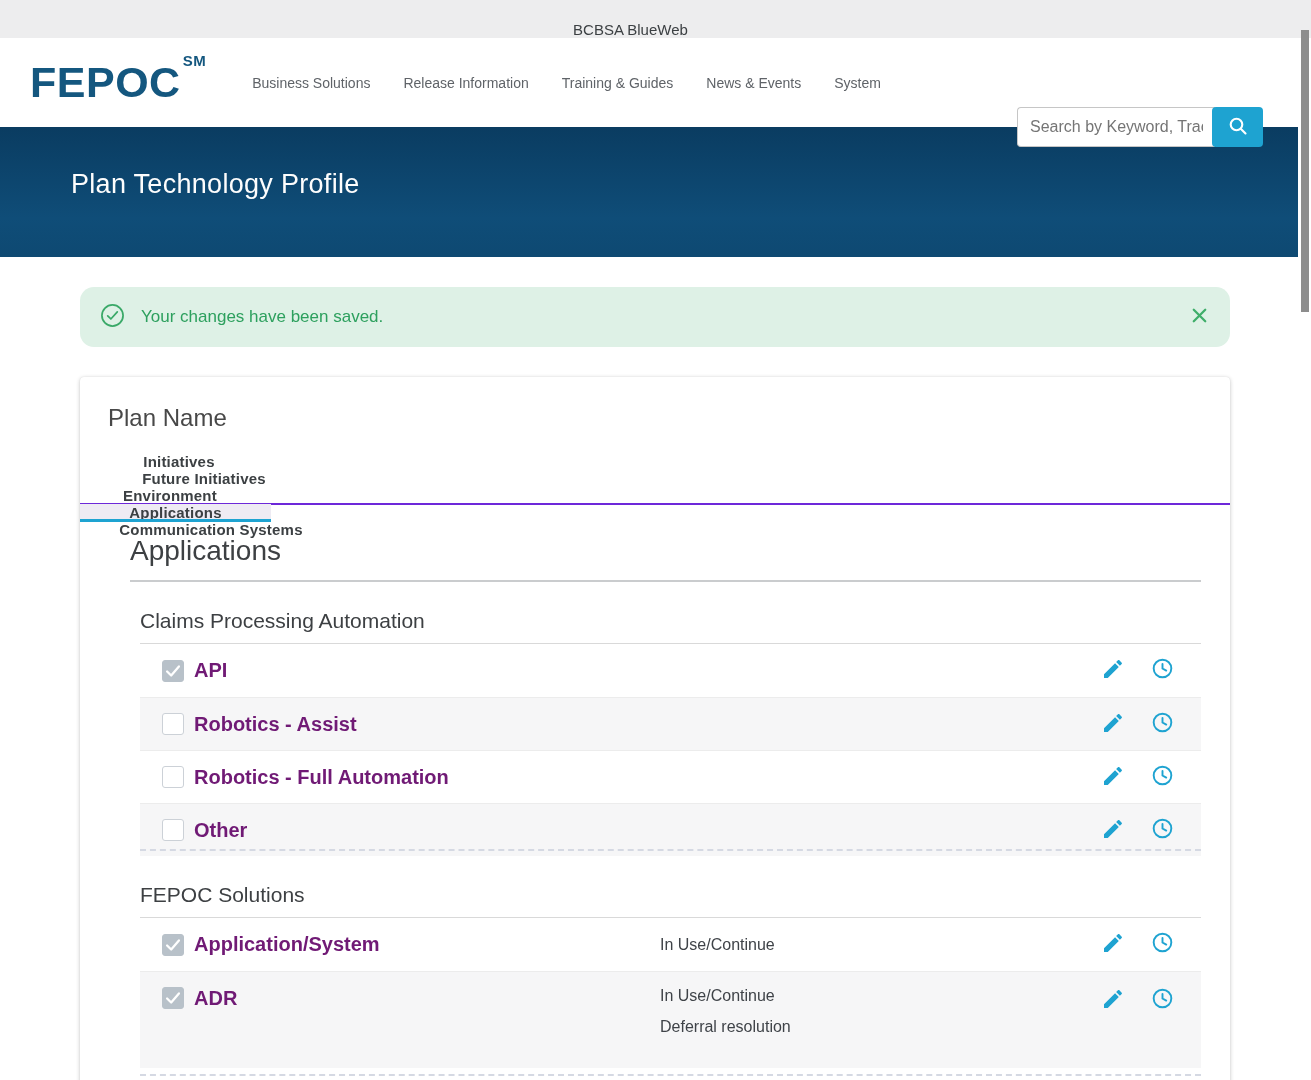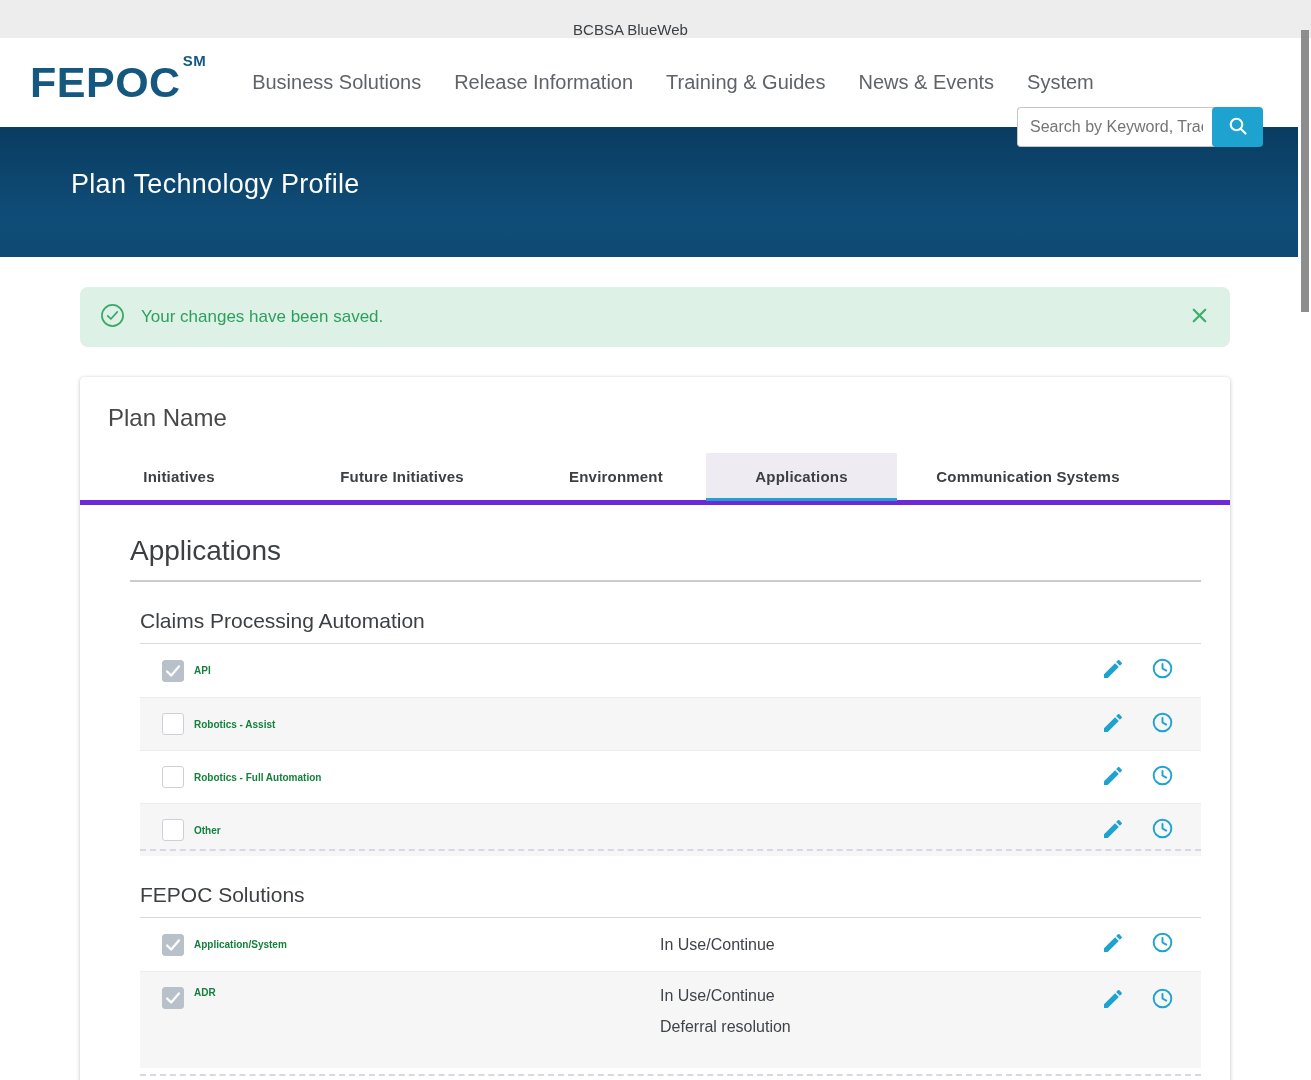--- a/index.html
+++ b/index.html
@@ -10,47 +10,47 @@
   
   .utility-bar { height:38px; background:#ededee; display:flex; justify-content:flex-end;
     align-items:center; gap:32px; padding-right:50px; font-size:15px; color:#3c4043;flex-direction:column; }
   .utility-item { display:flex; align-items:center; gap:8px; cursor:pointer; }
   .utility-bar svg { display:block; }
 
   
   .header { height:89px; background:#fff; display:flex; align-items:center; position:relative; }
   .logo { margin-left:30px; font-size:43px; font-weight:bold; color:#14577f; letter-spacing:.5px; cursor:pointer; }
   .logo sup { font-size:15px; position:relative; top:-16px; margin-left:2px; font-weight:bold;text-align:right; }
-  .main-nav { display:flex; gap:33px; margin-left:46px; font-size:20px; color:#5f6368; }
+  .main-nav { display:flex; gap:33px; margin-left:46px; font-size:14px; color:#5f6368; }
   .main-nav a { color:#5f6368; text-decoration:none; cursor:pointer; white-space:nowrap; }
   .search-wrap { position:absolute; left:1017px; top:69px; display:flex; }
   .search-wrap input { width:198px; height:40px; border:1px solid #c6c6c6; border-right:none;
     border-radius:4px 0 0 4px; padding:0 12px; font-size:16px; color:#424242;
     font-family:"Liberation Sans", sans-serif; outline:none; }
   .search-wrap input::placeholder { color:#757575; }
   .search-btn { width:51px; height:40px; background:#1ea3d1; border:none; border-radius:4px;
     margin-left:-3px; cursor:pointer; display:flex; align-items:center; justify-content:center; }
 
   
   .banner { height:130px; background:linear-gradient(180deg,#0a3c61 0%,#0f4d78 70%,#0e4972 100%);
     padding:42px 0 0 71px; }
   .banner h1 { color:#fdfdfd; font-size:27px; font-weight:400; letter-spacing:.3px; }
 
   
-  .alert { margin:30px 81px 0 80px; height:60px; background:#def1e6; border-radius:8px;
+  .alert { margin:30px 81px 0 80px; height:60px; background:#def1e6; border-radius:14px;
     display:flex; align-items:center; padding:0 16px 0 20px; }
   .alert-text { margin-left:16px; font-size:17px; color:#2da05e; }
   .alert-close { margin-left:auto; background:none; border:none; cursor:pointer; padding:4px; display:flex; }
 
   
   .card { margin:30px 81px 0 80px; width:1150px; background:#fff; border-radius:4px;
     box-shadow:0 1px 4px rgba(0,0,0,.22), 0 0 1px rgba(0,0,0,.12); padding-bottom:80px; }
   .card-title { padding:27px 0 0 28px; font-size:24px; font-weight:400; color:#484848; }
 
-  .tabs { display:flex; margin-top:21px; border-bottom:5px solid #6d28d9; height:52px; }
+  .tabs { display:flex; margin-top:21px; border-bottom:2px solid #6d28d9; height:52px;flex-direction:column; }
   .tab { display:flex; align-items:center; justify-content:center; font-size:15px; font-weight:bold;
     color:#3c4043; cursor:pointer; position:relative; letter-spacing:.2px; }
   .tab:nth-child(1){ width:198px; } .tab:nth-child(2){ width:248px; } .tab:nth-child(3){ width:180px; }
   .tab:nth-child(4){ width:191px; } .tab:nth-child(5){ width:262px; }
   .tab.active { background:#eeebf3; }
   .tab.active::after { content:""; position:absolute; left:0; right:0; bottom:-1px; height:3px; background:#1ea3d1; }
 
   .section { padding:0 29px 0 50px; }
   .section-title { margin-top:30px; font-size:28px; font-weight:400; color:#3d4043; }
   .section-rule { border:none; border-top:2px solid #caccce; margin-top:13px; }
@@ -65,21 +65,21 @@
   .row + .row { border-top:1px solid #ececec; }
   .row.tall { height:97px; align-items:start; padding-top:15px; }
   .row.dashed-bottom::after { content:""; position:absolute; left:0; right:0; bottom:5px;
     border-bottom:2px dashed #d5d9e3; }
   .group-end { border-top:1px solid #dcdcdc; }
   .group-end.dashed { border-top:2px dashed #d5d9e3; margin-top:6px; }
 
   .checkbox { width:22px; height:22px; border-radius:3px; border:1px solid #ccd1d7; background:#fff;
     display:flex; align-items:center; justify-content:center; cursor:pointer; }
   .checkbox.checked { background:#b8c1c9; border-color:#b8c1c9; }
-  .row-label { font-size:10px; font-weight:bold; color:#15803d; }
+  .row-label { font-size:20px; font-weight:bold; color:#701a75; }
   .row-status { font-size:16px; color:#3f4348; display:flex; flex-direction:column; gap:13px; }
   .row-actions { display:flex; gap:26px; }
   .icon-btn { background:none; border:none; cursor:pointer; padding:0; display:flex; }
 
   
   .scroll-track { position:absolute; right:0; top:38px; width:13px; height:1042px; background:#fff; }
   .scroll-thumb { position:absolute; right:2px; top:30px; width:8px; height:282px; background:#8d8d8d; cursor:grab; }
 </style>
 </head>
 <body>

